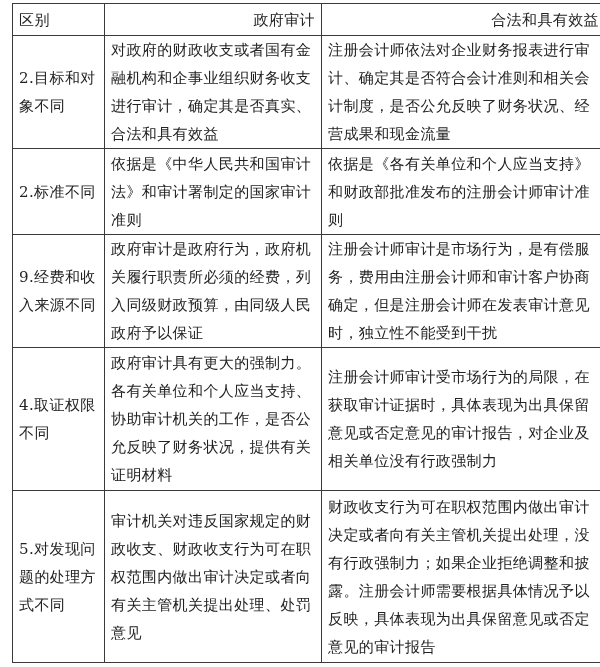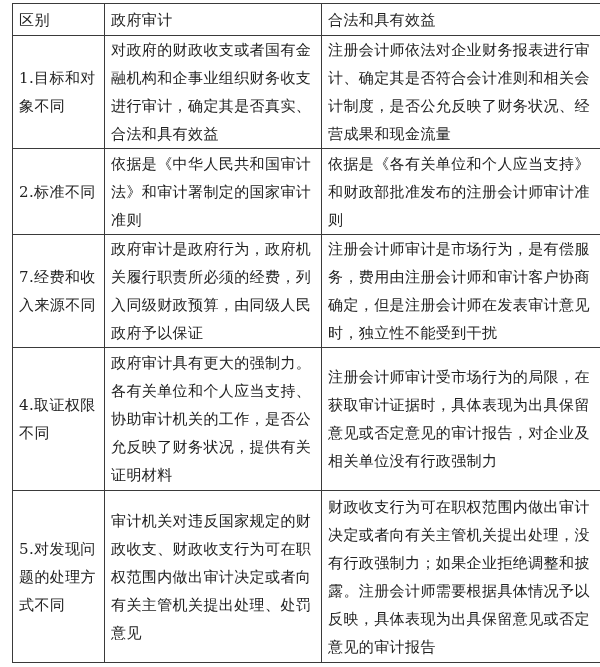--- a/index.html
+++ b/index.html
@@ -3,52 +3,52 @@
 <meta charset="utf-8">
 <style>
   html, body { margin: 0; padding: 0; background: #ffffff; }
   body { width: 600px; height: 667px; overflow: hidden; position: relative;
          font-family: "DejaVu Serif", "Liberation Serif", serif; color: #222; }
   table.cmp { position: absolute; left: 12px; top: 3px; width: 593px;
               border-collapse: collapse; table-layout: fixed; }
   table.cmp td, table.cmp th { border: 1.4px solid #3a3a3a; padding: 0 6px;
               font-size: 15px; line-height: 28px; font-weight: normal;
               vertical-align: middle; text-align: left; letter-spacing: 0.4px; }
-  table.cmp th.center { text-align: left; }
+  table.cmp th.center { text-align: right; }
   col.c1 { width: 92px; } col.c2 { width: 217px; } col.c3 { width: 284px; }
   tr.h0 { height: 32px; } tr.h1 { height: 113px; } tr.h2 { height: 86px; }
   tr.h3 { height: 113px; } tr.h4 { height: 143px; } tr.h5 { height: 172px; }
 </style>
 </head>
 <body>
 
 <table class="cmp">
   <colgroup>
       <col class="c1">
       <col class="c2">
       <col class="c3">
     </colgroup>
   <tbody>
       <tr class="h0">
     <th>区别</th>
     <th class="center">政府审计</th>
     <th class="center">合法和具有效益</th>
   </tr>
   <tr class="h1">
-    <td>1.目标和对象不同</td>
+    <td>2.目标和对象不同</td>
     <td>对政府的财政收支或者国有金融机构和企事业组织财务收支进行审计，确定其是否真实、合法和具有效益</td>
     <td>注册会计师依法对企业财务报表进行审计、确定其是否符合会计准则和相关会计制度，是否公允反映了财务状况、经营成果和现金流量</td>
   </tr>
   <tr class="h2">
     <td>2.标准不同</td>
     <td>依据是《中华人民共和国审计法》和审计署制定的国家审计准则</td>
     <td>依据是《各有关单位和个人应当支持》和财政部批准发布的注册会计师审计准则</td>
   </tr>
   <tr class="h3">
-    <td>7.经费和收入来源不同</td>
+    <td>9.经费和收入来源不同</td>
     <td>政府审计是政府行为，政府机关履行职责所必须的经费，列入同级财政预算，由同级人民政府予以保证</td>
     <td>注册会计师审计是市场行为，是有偿服务，费用由注册会计师和审计客户协商确定，但是注册会计师在发表审计意见时，独立性不能受到干扰</td>
   </tr>
   <tr class="h4">
     <td>4.取证权限不同</td>
     <td>政府审计具有更大的强制力。各有关单位和个人应当支持、协助审计机关的工作，是否公允反映了财务状况，提供有关证明材料</td>
     <td>注册会计师审计受市场行为的局限，在获取审计证据时，具体表现为出具保留意见或否定意见的审计报告，对企业及相关单位没有行政强制力</td>
   </tr>
   <tr class="h5">
     <td>5.对发现问题的处理方式不同</td>

